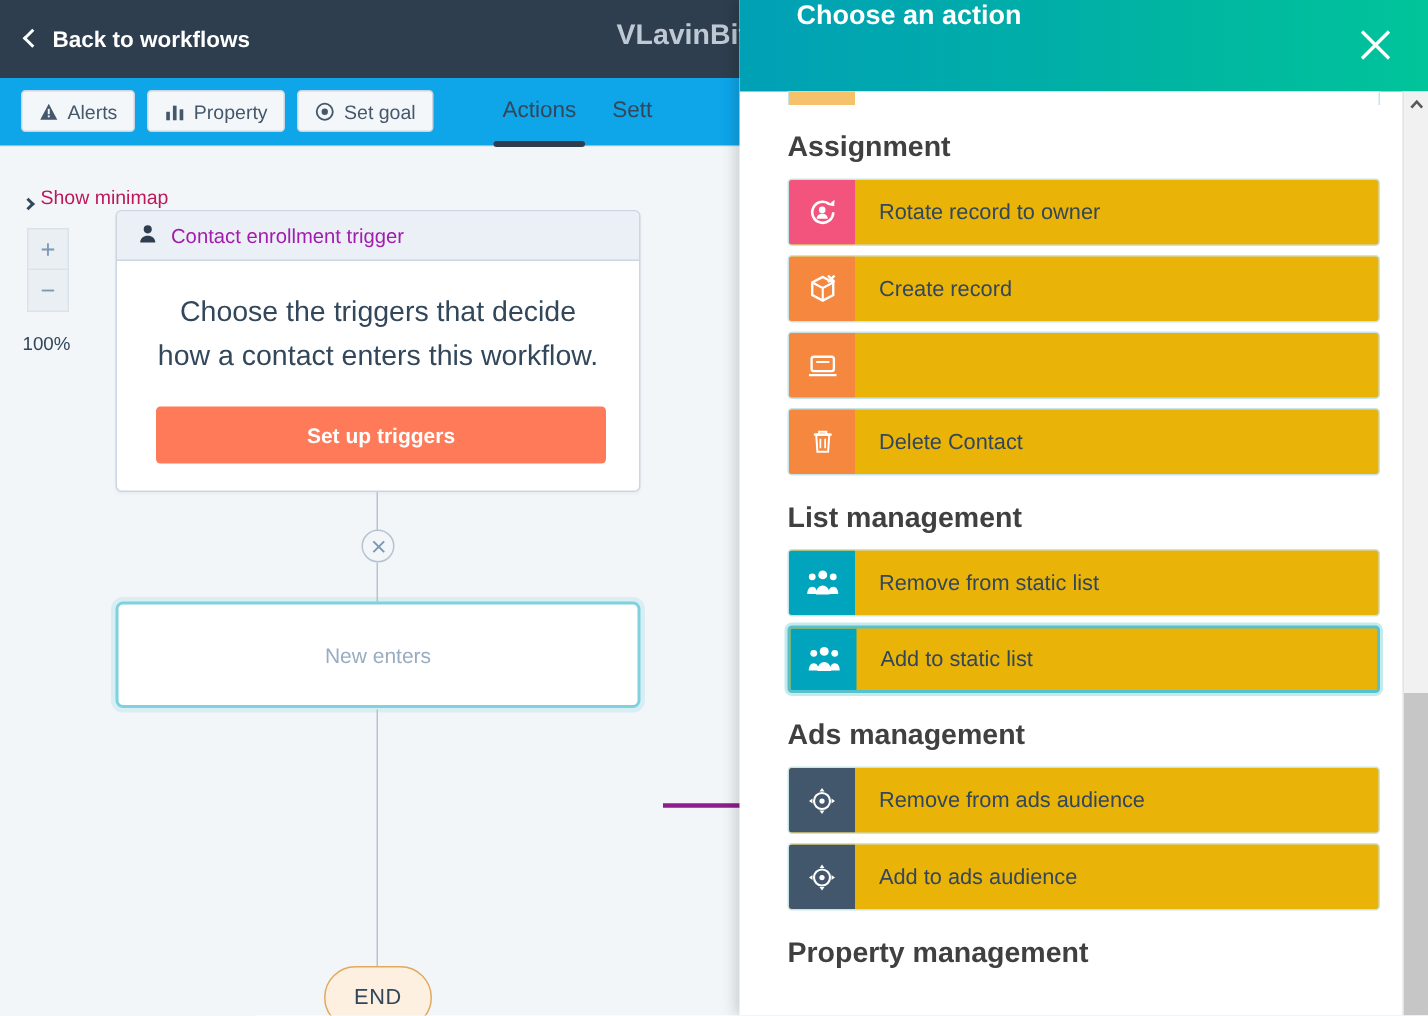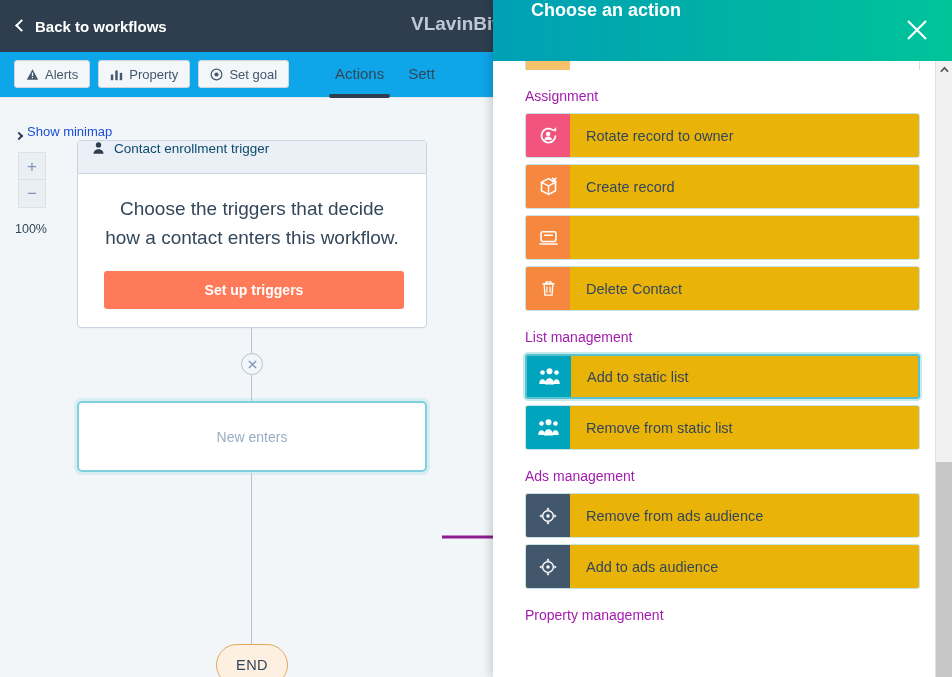--- a/index.html
+++ b/index.html
@@ -73,21 +73,21 @@
   }
 
   
   .canvas {
     position: absolute; top: 98px; left: 0;
     width: 952px; height: 579px;
     background: #f2f6f9;
   }
   .minimap-toggle {
     position: absolute; left: 16px; top: 26px;
-    font-size: 13px; color: #1d4ed8;
+    font-size: 13px; color: #be185d;
     display: flex; align-items: flex-end; gap: 5px;
     cursor: pointer; user-select: none; white-space: nowrap;
   }
   .chev-right {
     display: inline-block; width: 6px; height: 6px;
     border-right: 2px solid #33475b;
     border-top: 2px solid #33475b;
     transform: rotate(45deg);
   }
   .zoombtns { position: absolute; left: 18px; top: 54px; width: 28px; }
@@ -109,23 +109,23 @@
     position: absolute; left: 77px; top: 42px;
     width: 350px; height: 188px;
     background: #ffffff;
     border: 1px solid #cbd6e2; border-radius: 4px;
     box-shadow: 0 1px 2px rgba(0,0,0,0.04);
     overflow: hidden;
   }
   .trigger-head {
     height: 33px; background: #eaf0f6;
     border-bottom: 1px solid #cbd6e2;
-    display: flex; align-items: flex-start; gap: 9px;
+    display: flex; align-items: center; gap: 9px;
     padding-left: 14px;
-    font-size: 13.5px; color: #0c4a6e;
+    font-size: 13.5px; color: #a21caf;
   }
   .trigger-body { padding: 20px 26px 0 26px; }
   .trigger-text {
     font-size: 19px; color: #33475b; line-height: 1.55;
     text-align: center;
   }
   .trigger-btn {
     margin: 18px auto 0;
     width: 300px; height: 38px;
     background: #ff7a59; border: none; border-radius: 3px;
@@ -196,21 +196,21 @@
     cursor: pointer;
     display:flex; align-items:center; justify-content:center;
   }
   .panel-body {
     position: absolute; top: 61px; left: 0;
     width: 459px; height: 616px;
     overflow: hidden;
     padding: 0 32px 0 32px;
   }
   .group-title {
-    font-size: 14px; font-weight: normal; color: #a21caf;
+    font-size: 19px; font-weight: bold; color: #404040;
     margin: 18px 0 9px 0;
   }
   .action-row {
     display: flex; align-items: stretch;
     height: 45px; margin-bottom: 6px;
     border: 1px solid #c7e5e8; border-radius: 3px;
     background: #eab308; overflow: hidden;
     cursor: pointer;
   }
   .action-row.selected {
@@ -423,46 +423,46 @@
               <path d="M4.5 6h15" stroke="#fff" stroke-width="1.9"></path>
               <path d="M9 6V3.6h6V6" fill="none" stroke="#fff" stroke-width="1.7"></path>
               <path d="M6.5 6h11l-1 14.4H7.5Z" fill="none" stroke="#fff" stroke-width="1.7"></path>
               <path d="M10 9.5v8 M14 9.5v8" stroke="#fff" stroke-width="1.5"></path>
             </svg>
         </div>
         <div class="action-label">Delete Contact</div>
       </div>
 
       <div class="group-title">List management</div>
+      <div class="action-row">
+        <div class="action-icon" style="background:#00a4bd;">
+          <svg width="23" height="21" viewBox="0 0 26 24">
+              <circle cx="5" cy="7.5" r="2.6" fill="#fff"></circle>
+              <path d="M1.2 20.5c0-3.3 1.6-5.4 3.8-5.4s3.8 2.1 3.8 5.4Z" fill="#fff"></path>
+              <circle cx="13" cy="6" r="3.4" fill="#fff"></circle>
+              <path d="M7.8 21c0-4.2 2.2-7 5.2-7s5.2 2.8 5.2 7Z" fill="#fff"></path>
+              <circle cx="21" cy="7.5" r="2.6" fill="#fff"></circle>
+              <path d="M17.2 20.5c0-3.3 1.6-5.4 3.8-5.4s3.8 2.1 3.8 5.4Z" fill="#fff"></path>
+            </svg>
+        </div>
+        <div class="action-label">Remove from static list</div>
+      </div>
       <div class="action-row selected">
         <div class="action-icon" style="background:#00a4bd;">
           <svg width="23" height="21" viewBox="0 0 26 24">
               <circle cx="5" cy="7.5" r="2.6" fill="#fff"></circle>
               <path d="M1.2 20.5c0-3.3 1.6-5.4 3.8-5.4s3.8 2.1 3.8 5.4Z" fill="#fff"></path>
               <circle cx="13" cy="6" r="3.4" fill="#fff"></circle>
               <path d="M7.8 21c0-4.2 2.2-7 5.2-7s5.2 2.8 5.2 7Z" fill="#fff"></path>
               <circle cx="21" cy="7.5" r="2.6" fill="#fff"></circle>
               <path d="M17.2 20.5c0-3.3 1.6-5.4 3.8-5.4s3.8 2.1 3.8 5.4Z" fill="#fff"></path>
             </svg>
         </div>
         <div class="action-label">Add to static list</div>
       </div>
-      <div class="action-row">
-        <div class="action-icon" style="background:#00a4bd;">
-          <svg width="23" height="21" viewBox="0 0 26 24">
-              <circle cx="5" cy="7.5" r="2.6" fill="#fff"></circle>
-              <path d="M1.2 20.5c0-3.3 1.6-5.4 3.8-5.4s3.8 2.1 3.8 5.4Z" fill="#fff"></path>
-              <circle cx="13" cy="6" r="3.4" fill="#fff"></circle>
-              <path d="M7.8 21c0-4.2 2.2-7 5.2-7s5.2 2.8 5.2 7Z" fill="#fff"></path>
-              <circle cx="21" cy="7.5" r="2.6" fill="#fff"></circle>
-              <path d="M17.2 20.5c0-3.3 1.6-5.4 3.8-5.4s3.8 2.1 3.8 5.4Z" fill="#fff"></path>
-            </svg>
-        </div>
-        <div class="action-label">Remove from static list</div>
-      </div>
 
       <div class="group-title">Ads management</div>
       <div class="action-row">
         <div class="action-icon" style="background:#42566c;">
           <svg width="20" height="20" viewBox="0 0 24 24">
               <circle cx="12" cy="12" r="6.4" fill="none" stroke="#fff" stroke-width="1.7"></circle>
               <circle cx="12" cy="12" r="2.1" fill="#fff"></circle>
               <path d="M12 1.6 14 4.4h-4Z M12 22.4 10 19.6h4Z M1.6 12 4.4 10v4Z M22.4 12 19.6 14v-4Z" fill="#fff"></path>
             </svg>
         </div>

